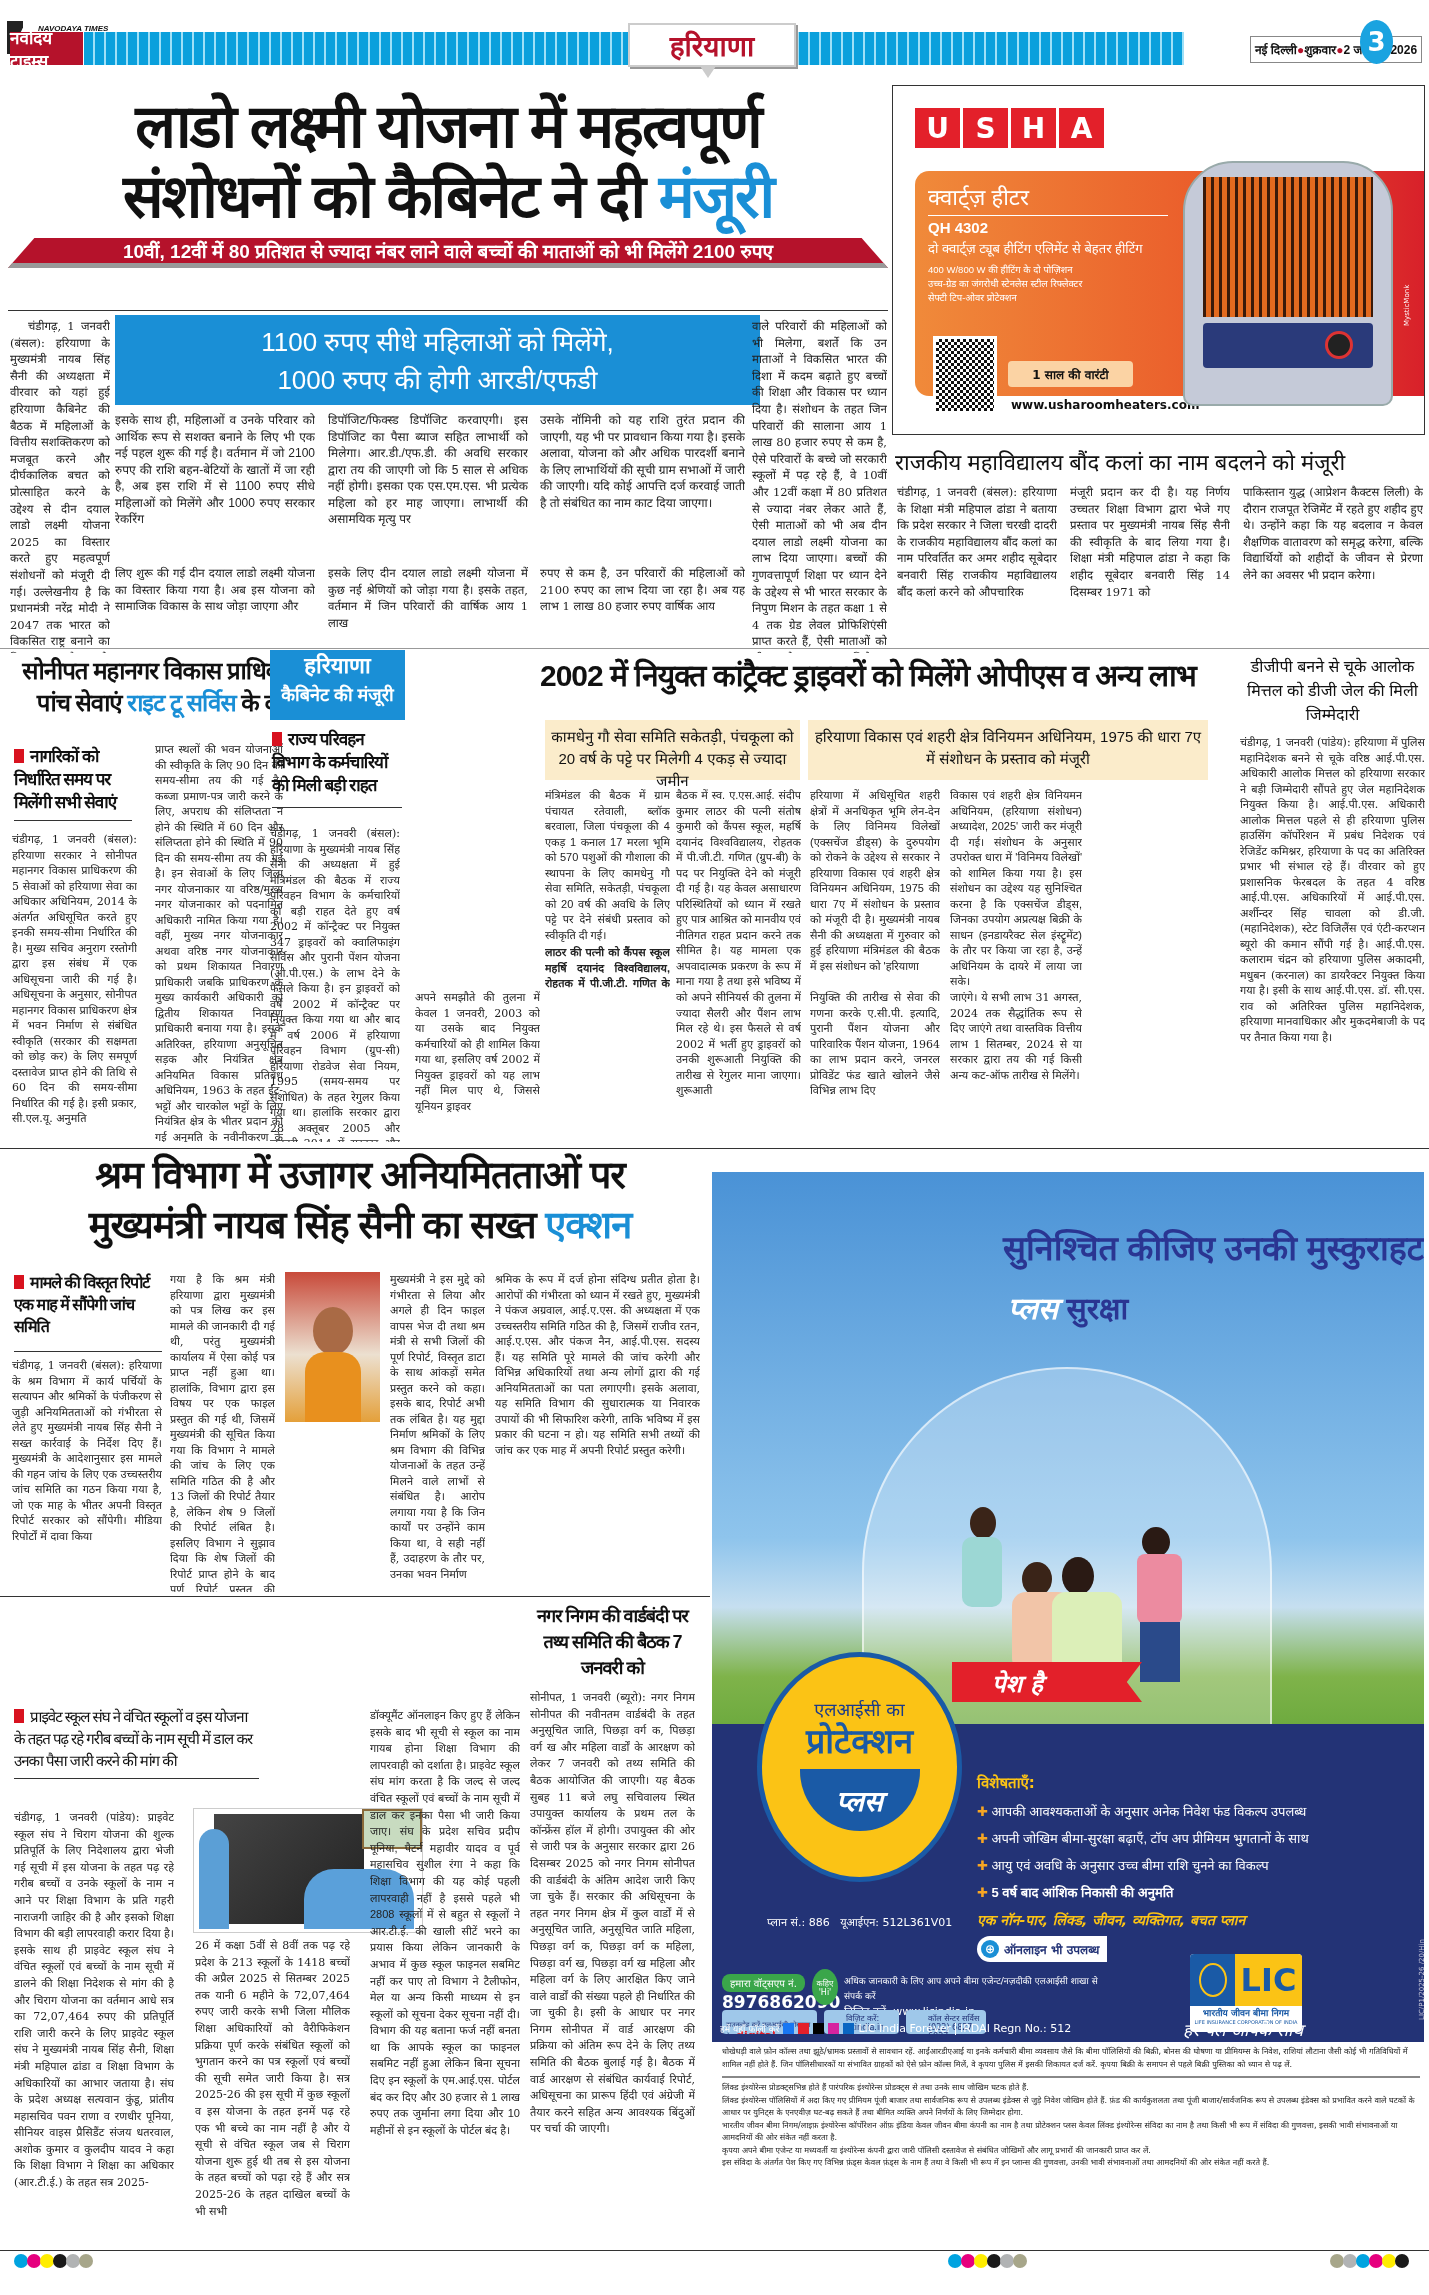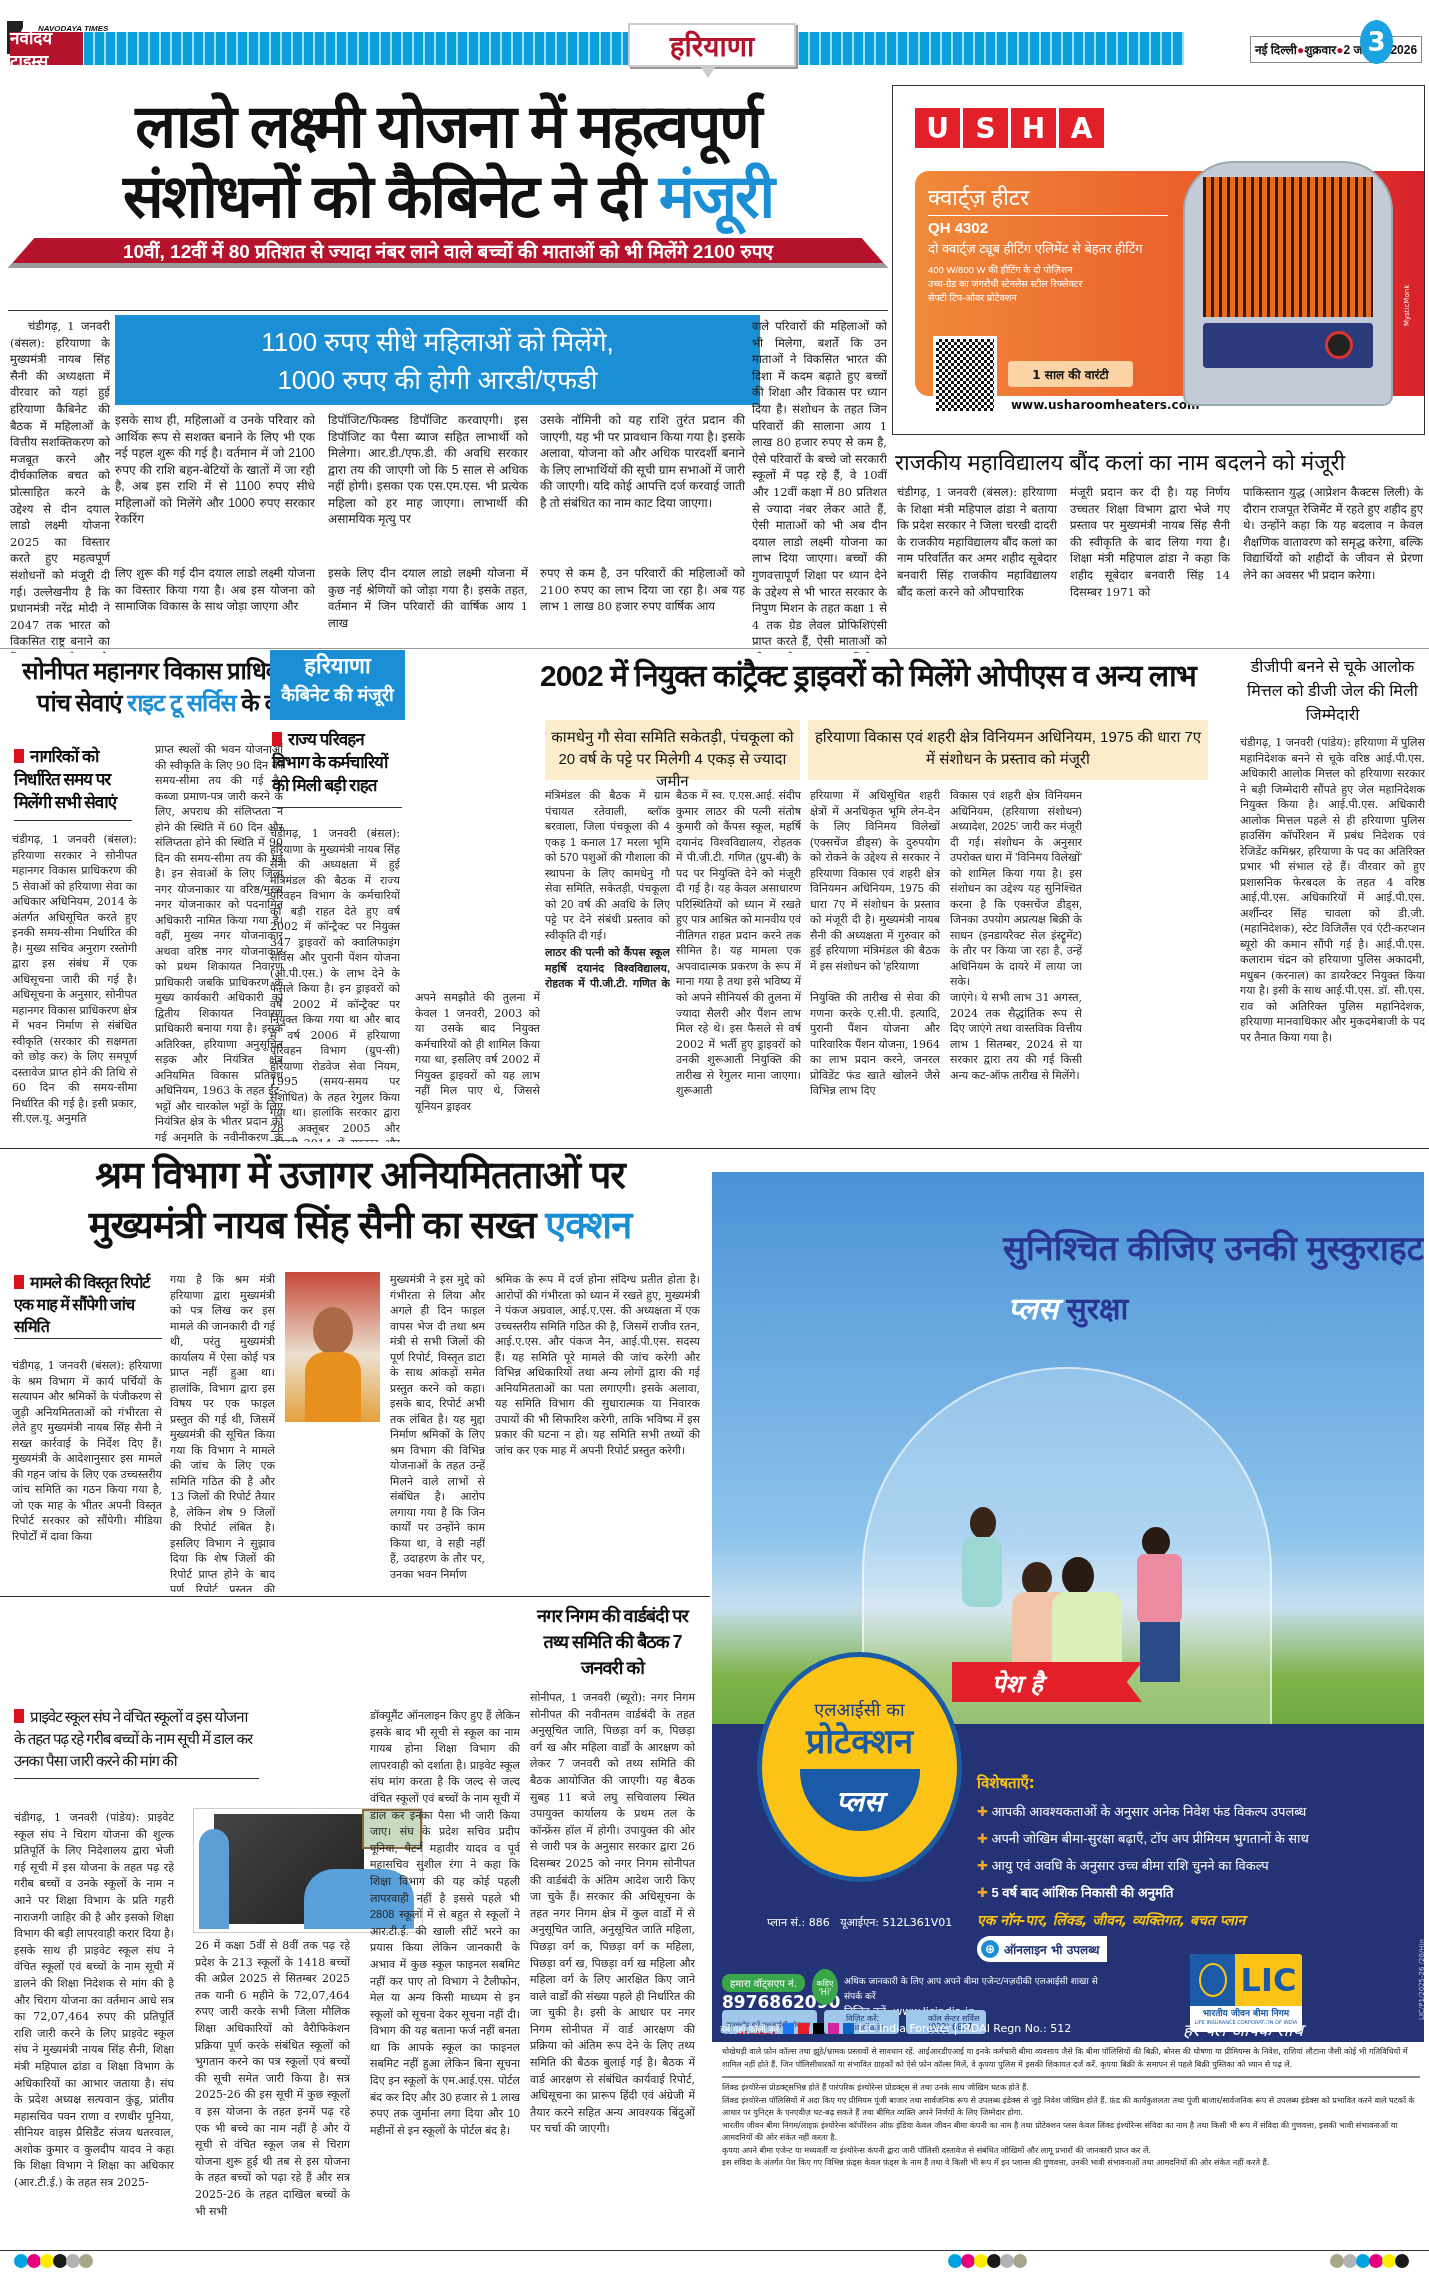--- a/index.html
+++ b/index.html
@@ -134,21 +134,21 @@
 
 <div class="abs" style="left:1240px;top:655px;width:185px;font-size:16px;line-height:24px;text-align:center;font-family:'Liberation Sans',sans-serif">डीजीपी बनने से चूके आलोक मित्तल को डीजी जेल की मिली जिम्मेदारी</div>
 <div class="abs txt" style="left:1240px;top:735px;width:185px;height:410px;overflow:hidden;font-size:11px;line-height:15.5px">चंडीगढ़, 1 जनवरी (पांडेय): हरियाणा में पुलिस महानिदेशक बनने से चूके वरिष्ठ आई.पी.एस. अधिकारी आलोक मित्तल को हरियाणा सरकार ने बड़ी जिम्मेदारी सौंपते हुए जेल महानिदेशक नियुक्त किया है। आई.पी.एस. अधिकारी आलोक मित्तल पहले से ही हरियाणा पुलिस हाउसिंग कॉर्पोरेशन में प्रबंध निदेशक एवं रेजिडेंट कमिश्नर, हरियाणा के पद का अतिरिक्त प्रभार भी संभाल रहे हैं। वीरवार को हुए प्रशासनिक फेरबदल के तहत 4 वरिष्ठ आई.पी.एस. अधिकारियों में आई.पी.एस. अर्शीन्दर सिंह चावला को डी.जी. (महानिदेशक), स्टेट विजिलैंस एवं एंटी-करप्शन ब्यूरो की कमान सौंपी गई है। आई.पी.एस. कलाराम चंद्रन को हरियाणा पुलिस अकादमी, मधुबन (करनाल) का डायरैक्टर नियुक्त किया गया है। इसी के साथ आई.पी.एस. डॉ. सी.एस. राव को अतिरिक्त पुलिस महानिदेशक, हरियाणा मानवाधिकार और मुकदमेबाजी के पद पर तैनात किया गया है।</div>
 
 <div class="abs" style="left:0;top:1148px;width:1429px;border-bottom:1.5px solid #333"></div>
 
 <div class="abs hl" style="left:10px;top:1150px;width:700px;font-size:38px;line-height:50px;text-align:center">
   <div>श्रम विभाग में उजागर अनियमितताओं पर</div>
   <div><span>मुख्यमंत्री नायब सिंह सैनी का सख्त</span> <span class="blue">एक्शन</span></div>
 </div>
-<div class="abs hl redsq" style="left:14px;top:1272px;width:148px;font-size:16px;line-height:22px;padding-bottom:0;border-bottom:1.5px solid #333">मामले की विस्तृत रिपोर्ट एक माह में सौंपेगी जांच समिति</div>
+<div class="abs hl redsq" style="left:14px;top:1272px;width:148px;font-size:16px;line-height:22px;padding-bottom:13px;border-bottom:1.5px solid #333">मामले की विस्तृत रिपोर्ट एक माह में सौंपेगी जांच समिति</div>
 <div class="abs txt" style="left:12px;top:1358px;width:150px;height:232px;overflow:hidden;font-size:11px;line-height:15.5px">चंडीगढ़, 1 जनवरी (बंसल): हरियाणा के श्रम विभाग में कार्य पर्चियों के सत्यापन और श्रमिकों के पंजीकरण से जुड़ी अनियमितताओं को गंभीरता से लेते हुए मुख्यमंत्री नायब सिंह सैनी ने सख्त कार्रवाई के निर्देश दिए हैं। मुख्यमंत्री के आदेशानुसार इस मामले की गहन जांच के लिए एक उच्चस्तरीय जांच समिति का गठन किया गया है, जो एक माह के भीतर अपनी विस्तृत रिपोर्ट सरकार को सौंपेगी। मीडिया रिपोर्टों में दावा किया</div>
 <div class="abs txt" style="left:170px;top:1272px;width:105px;height:320px;overflow:hidden;font-size:11px;line-height:15.5px">गया है कि श्रम मंत्री हरियाणा द्वारा मुख्यमंत्री को पत्र लिख कर इस मामले की जानकारी दी गई थी, परंतु मुख्यमंत्री कार्यालय में ऐसा कोई पत्र प्राप्त नहीं हुआ था। हालांकि, विभाग द्वारा इस विषय पर एक फाइल प्रस्तुत की गई थी, जिसमें मुख्यमंत्री की सूचित किया गया कि विभाग ने मामले की जांच के लिए एक समिति गठित की है और 13 जिलों की रिपोर्ट तैयार है, लेकिन शेष 9 जिलों की रिपोर्ट लंबित है। इसलिए विभाग ने सुझाव दिया कि शेष जिलों की रिपोर्ट प्राप्त होने के बाद पूर्ण रिपोर्ट प्रस्तुत की जाएगी।</div>
 <div class="abs" style="left:285px;top:1272px;width:95px;height:150px;background:linear-gradient(180deg,#c84a3a,#ece0d0 55%,#e4a03a)">
   <div style="position:absolute;left:28px;top:35px;width:40px;height:48px;border-radius:50%;background:#a96a45"></div>
   <div style="position:absolute;left:20px;top:80px;width:56px;height:70px;background:#e8901e;border-radius:20px 20px 0 0"></div>
 </div>
 <div class="abs txt" style="left:390px;top:1272px;width:95px;height:320px;overflow:hidden;font-size:11px;line-height:15.5px">मुख्यमंत्री ने इस मुद्दे को गंभीरता से लिया और अगले ही दिन फाइल वापस भेज दी तथा श्रम मंत्री से सभी जिलों की पूर्ण रिपोर्ट, विस्तृत डाटा के साथ आंकड़ों समेत प्रस्तुत करने को कहा। इसके बाद, रिपोर्ट अभी तक लंबित है। यह मुद्दा निर्माण श्रमिकों के लिए श्रम विभाग की विभिन्न योजनाओं के तहत उन्हें मिलने वाले लाभों से संबंधित है। आरोप लगाया गया है कि जिन कार्यों पर उन्होंने काम किया था, वे सही नहीं हैं, उदाहरण के तौर पर, उनका भवन निर्माण</div>
 <div class="abs txt" style="left:495px;top:1272px;width:205px;height:320px;overflow:hidden;font-size:11px;line-height:15.5px">श्रमिक के रूप में दर्ज होना संदिग्ध प्रतीत होता है। आरोपों की गंभीरता को ध्यान में रखते हुए, मुख्यमंत्री ने पंकज अग्रवाल, आई.ए.एस. की अध्यक्षता में एक उच्चस्तरीय समिति गठित की है, जिसमें राजीव रतन, आई.ए.एस. और पंकज नैन, आई.पी.एस. सदस्य हैं। यह समिति पूरे मामले की जांच करेगी और विभिन्न अधिकारियों तथा अन्य लोगों द्वारा की गई अनियमितताओं का पता लगाएगी। इसके अलावा, यह समिति विभाग की सुधारात्मक या निवारक उपायों की भी सिफारिश करेगी, ताकि भविष्य में इस प्रकार की घटना न हो। यह समिति सभी तथ्यों की जांच कर एक माह में अपनी रिपोर्ट प्रस्तुत करेगी।</div>
 
 <div class="abs" style="left:0;top:1596px;width:710px;border-bottom:1.5px solid #333"></div>

